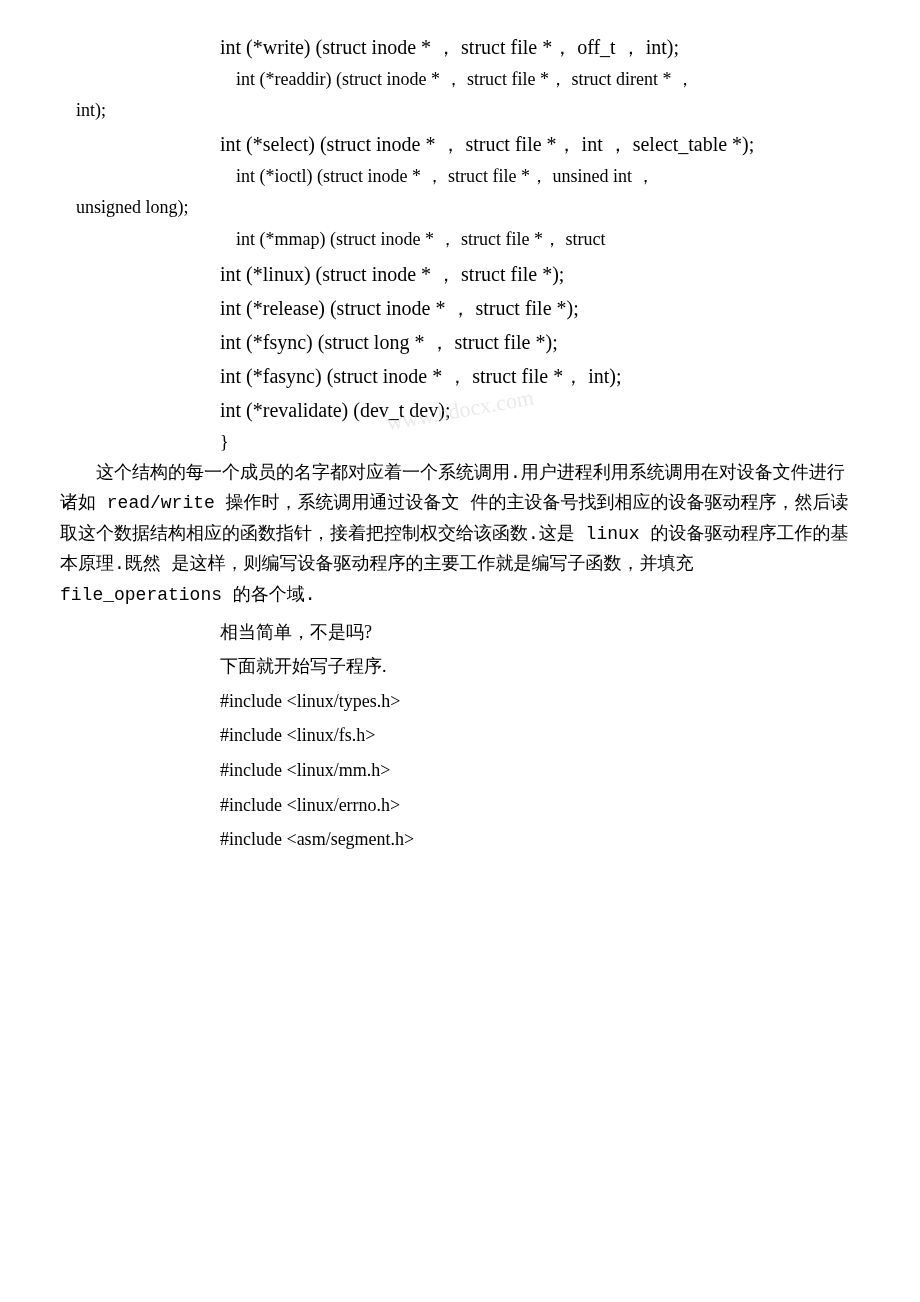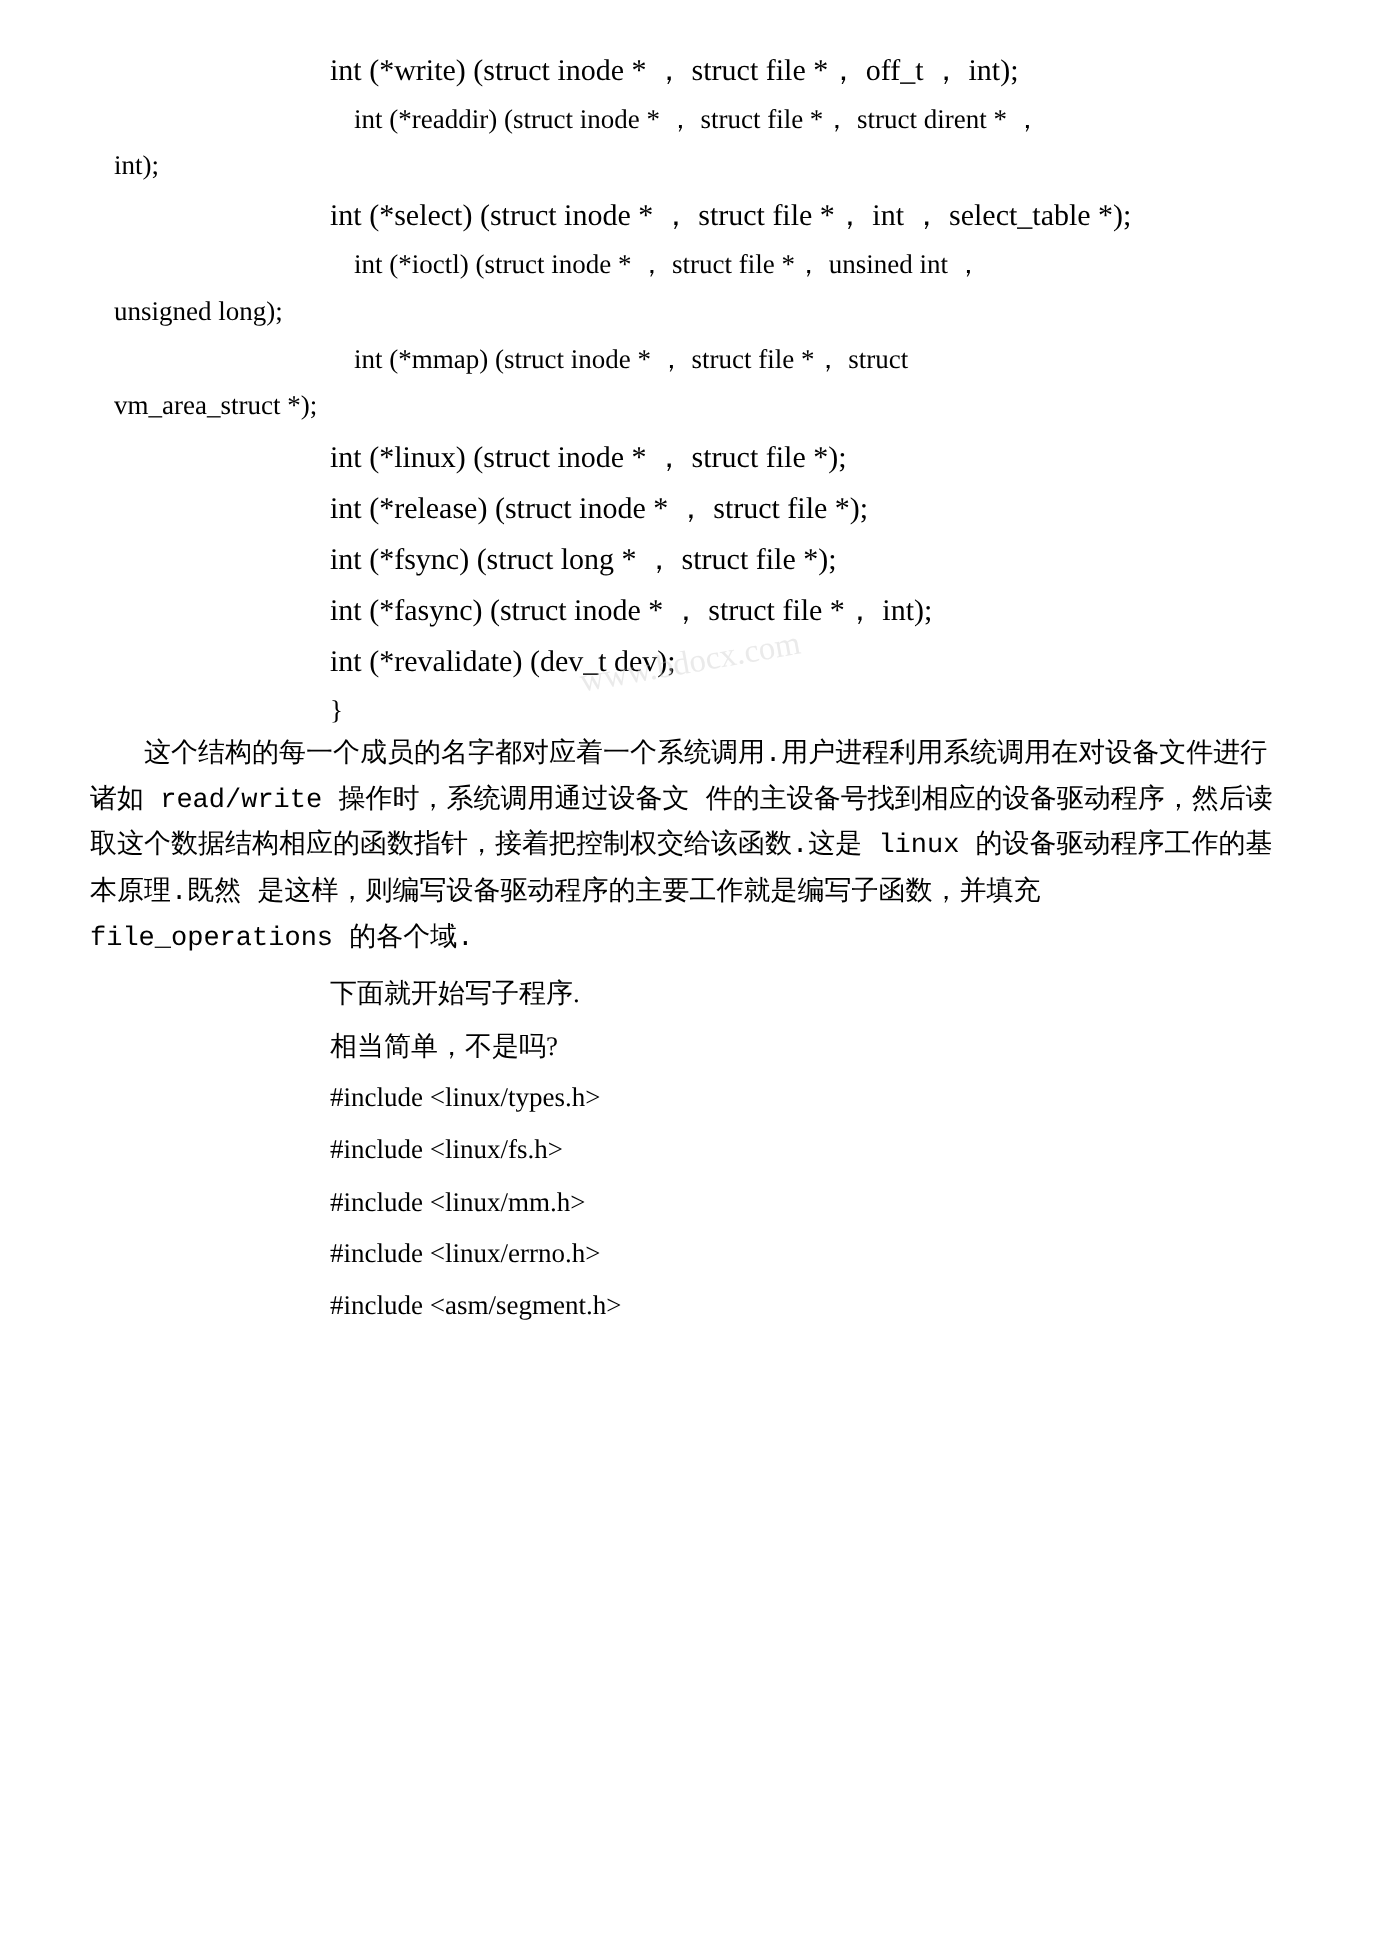--- a/index.html
+++ b/index.html
@@ -102,43 +102,42 @@
 
     <div class="code-line">int (*select) (struct inode * ，  struct file *，   int ，  select_table *);</div>
 
     <div class="wrap-block">
       <div class="wrap-first-line">int (*ioctl) (struct inode * ，  struct file *，   unsined int ，</div>
       <div class="wrap-second-line">unsigned long);</div>
     </div>
 
     <div class="wrap-block">
       <div class="wrap-first-line">int (*mmap) (struct inode * ，  struct file *，   struct</div>
-      <div class="wrap-second-line">vm_area_struct *);</div>
     </div>
 
     <div class="code-line">int (*linux) (struct inode * ，  struct file *);</div>
     <div class="code-line">int (*release) (struct inode * ，  struct file *);</div>
     <div class="code-line">int (*fsync) (struct long * ，  struct file *);</div>
     <div class="code-line">int (*fasync) (struct inode * ，  struct file *，  int);</div>
 
     <div style="position:relative;">
       <div class="code-line">int (*revalidate) (dev_t dev);</div>
 
       <div class="watermark-overlay">www.bdocx.com</div>
     </div>
 
     <div class="closing-brace">}</div>
 
   </div>
 
   <div class="paragraph">这个结构的每一个成员的名字都对应着一个系统调用.用户进程利用系统调用在对设备文件进行诸如 read/write 操作时，系统调用通过设备文 件的主设备号找到相应的设备驱动程序，然后读取这个数据结构相应的函数指针，接着把控制权交给该函数.这是 linux 的设备驱动程序工作的基本原理.既然 是这样，则编写设备驱动程序的主要工作就是编写子函数，并填充 file_operations 的各个域.</div>
 
   <div class="content-area">
+    <div class="paragraph-indent">相当简单，不是吗?</div>
     <div class="paragraph-indent">下面就开始写子程序.</div>
-    <div class="paragraph-indent">相当简单，不是吗?</div>
     <div class="paragraph-indent">#include &lt;linux/types.h&gt;</div>
     <div class="paragraph-indent">#include &lt;linux/fs.h&gt;</div>
     <div class="paragraph-indent">#include &lt;linux/mm.h&gt;</div>
     <div class="paragraph-indent">#include &lt;linux/errno.h&gt;</div>
     <div class="paragraph-indent">#include &lt;asm/segment.h&gt;</div>
   </div>
 
 </div>
 
 </body></html>

